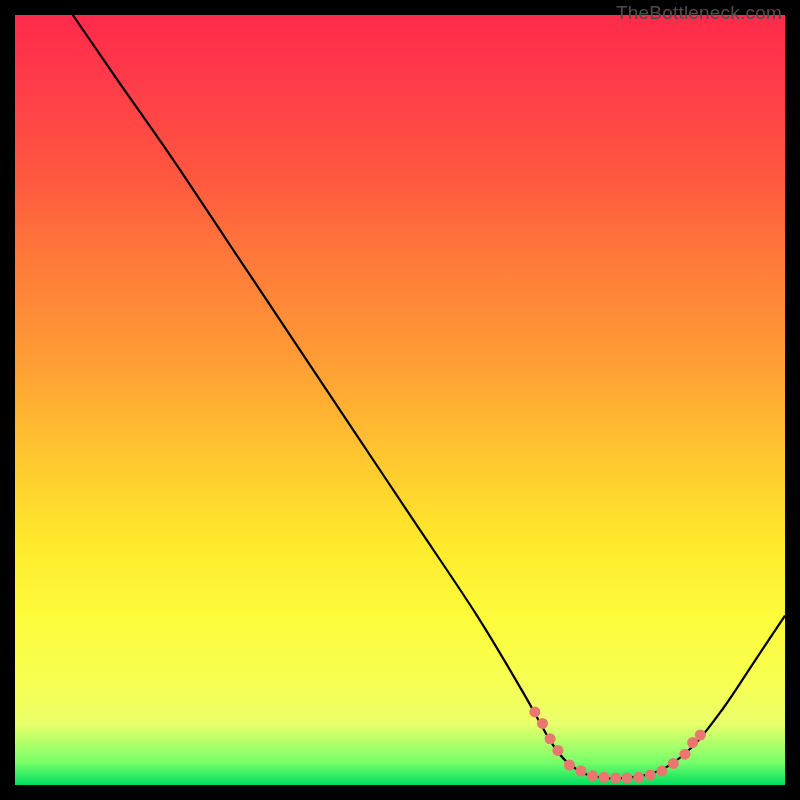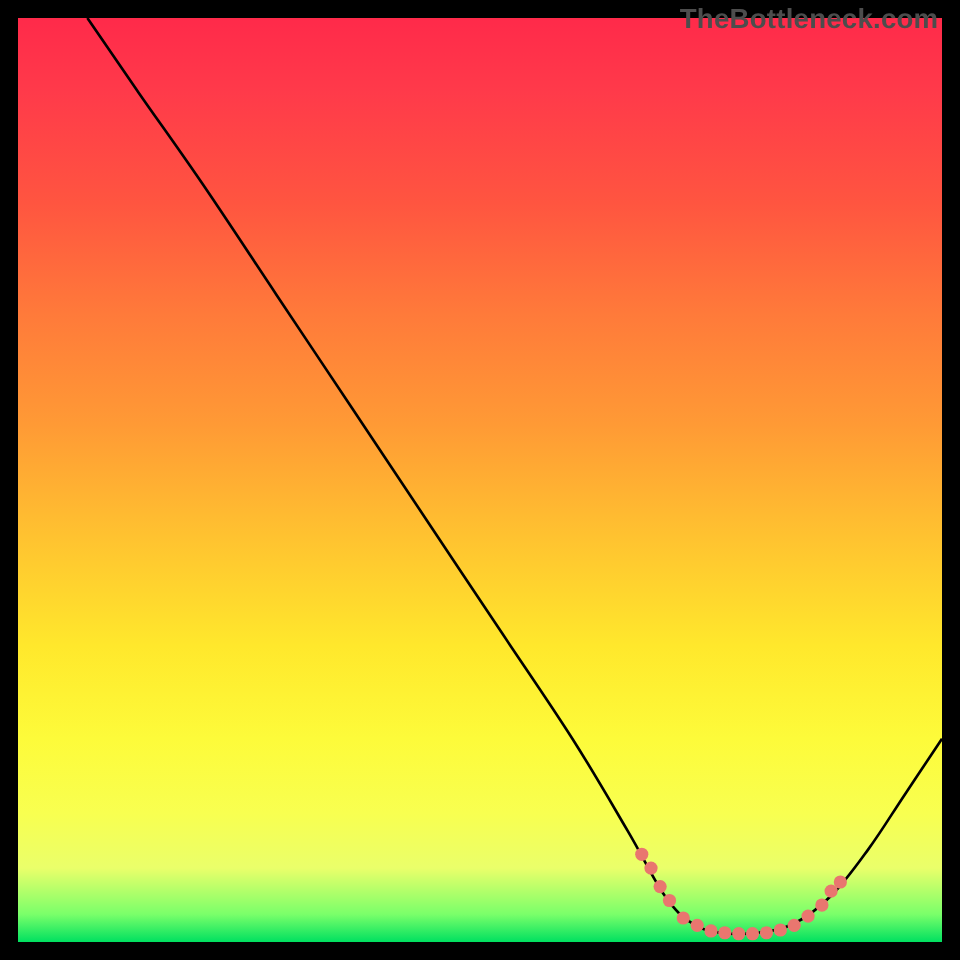--- a/index.html
+++ b/index.html
@@ -29,22 +29,22 @@
       #eaff6a 92%,
       #7aff6a 97%,
       #00e060 100%
     );
   }
   .attribution {
     position: absolute;
     top: 2px;
     right: 18px;
     color: #4d4d4d;
-    font-size: 23px;
-    font-weight: 700;
+    font-size: 19px;
+    font-weight: 400;
     letter-spacing: 0.2px;
   }
   svg.curve {
     position: absolute;
     left: 15px;
     top: 15px;
     width: 770px;
     height: 770px;
     overflow: visible;
   }

